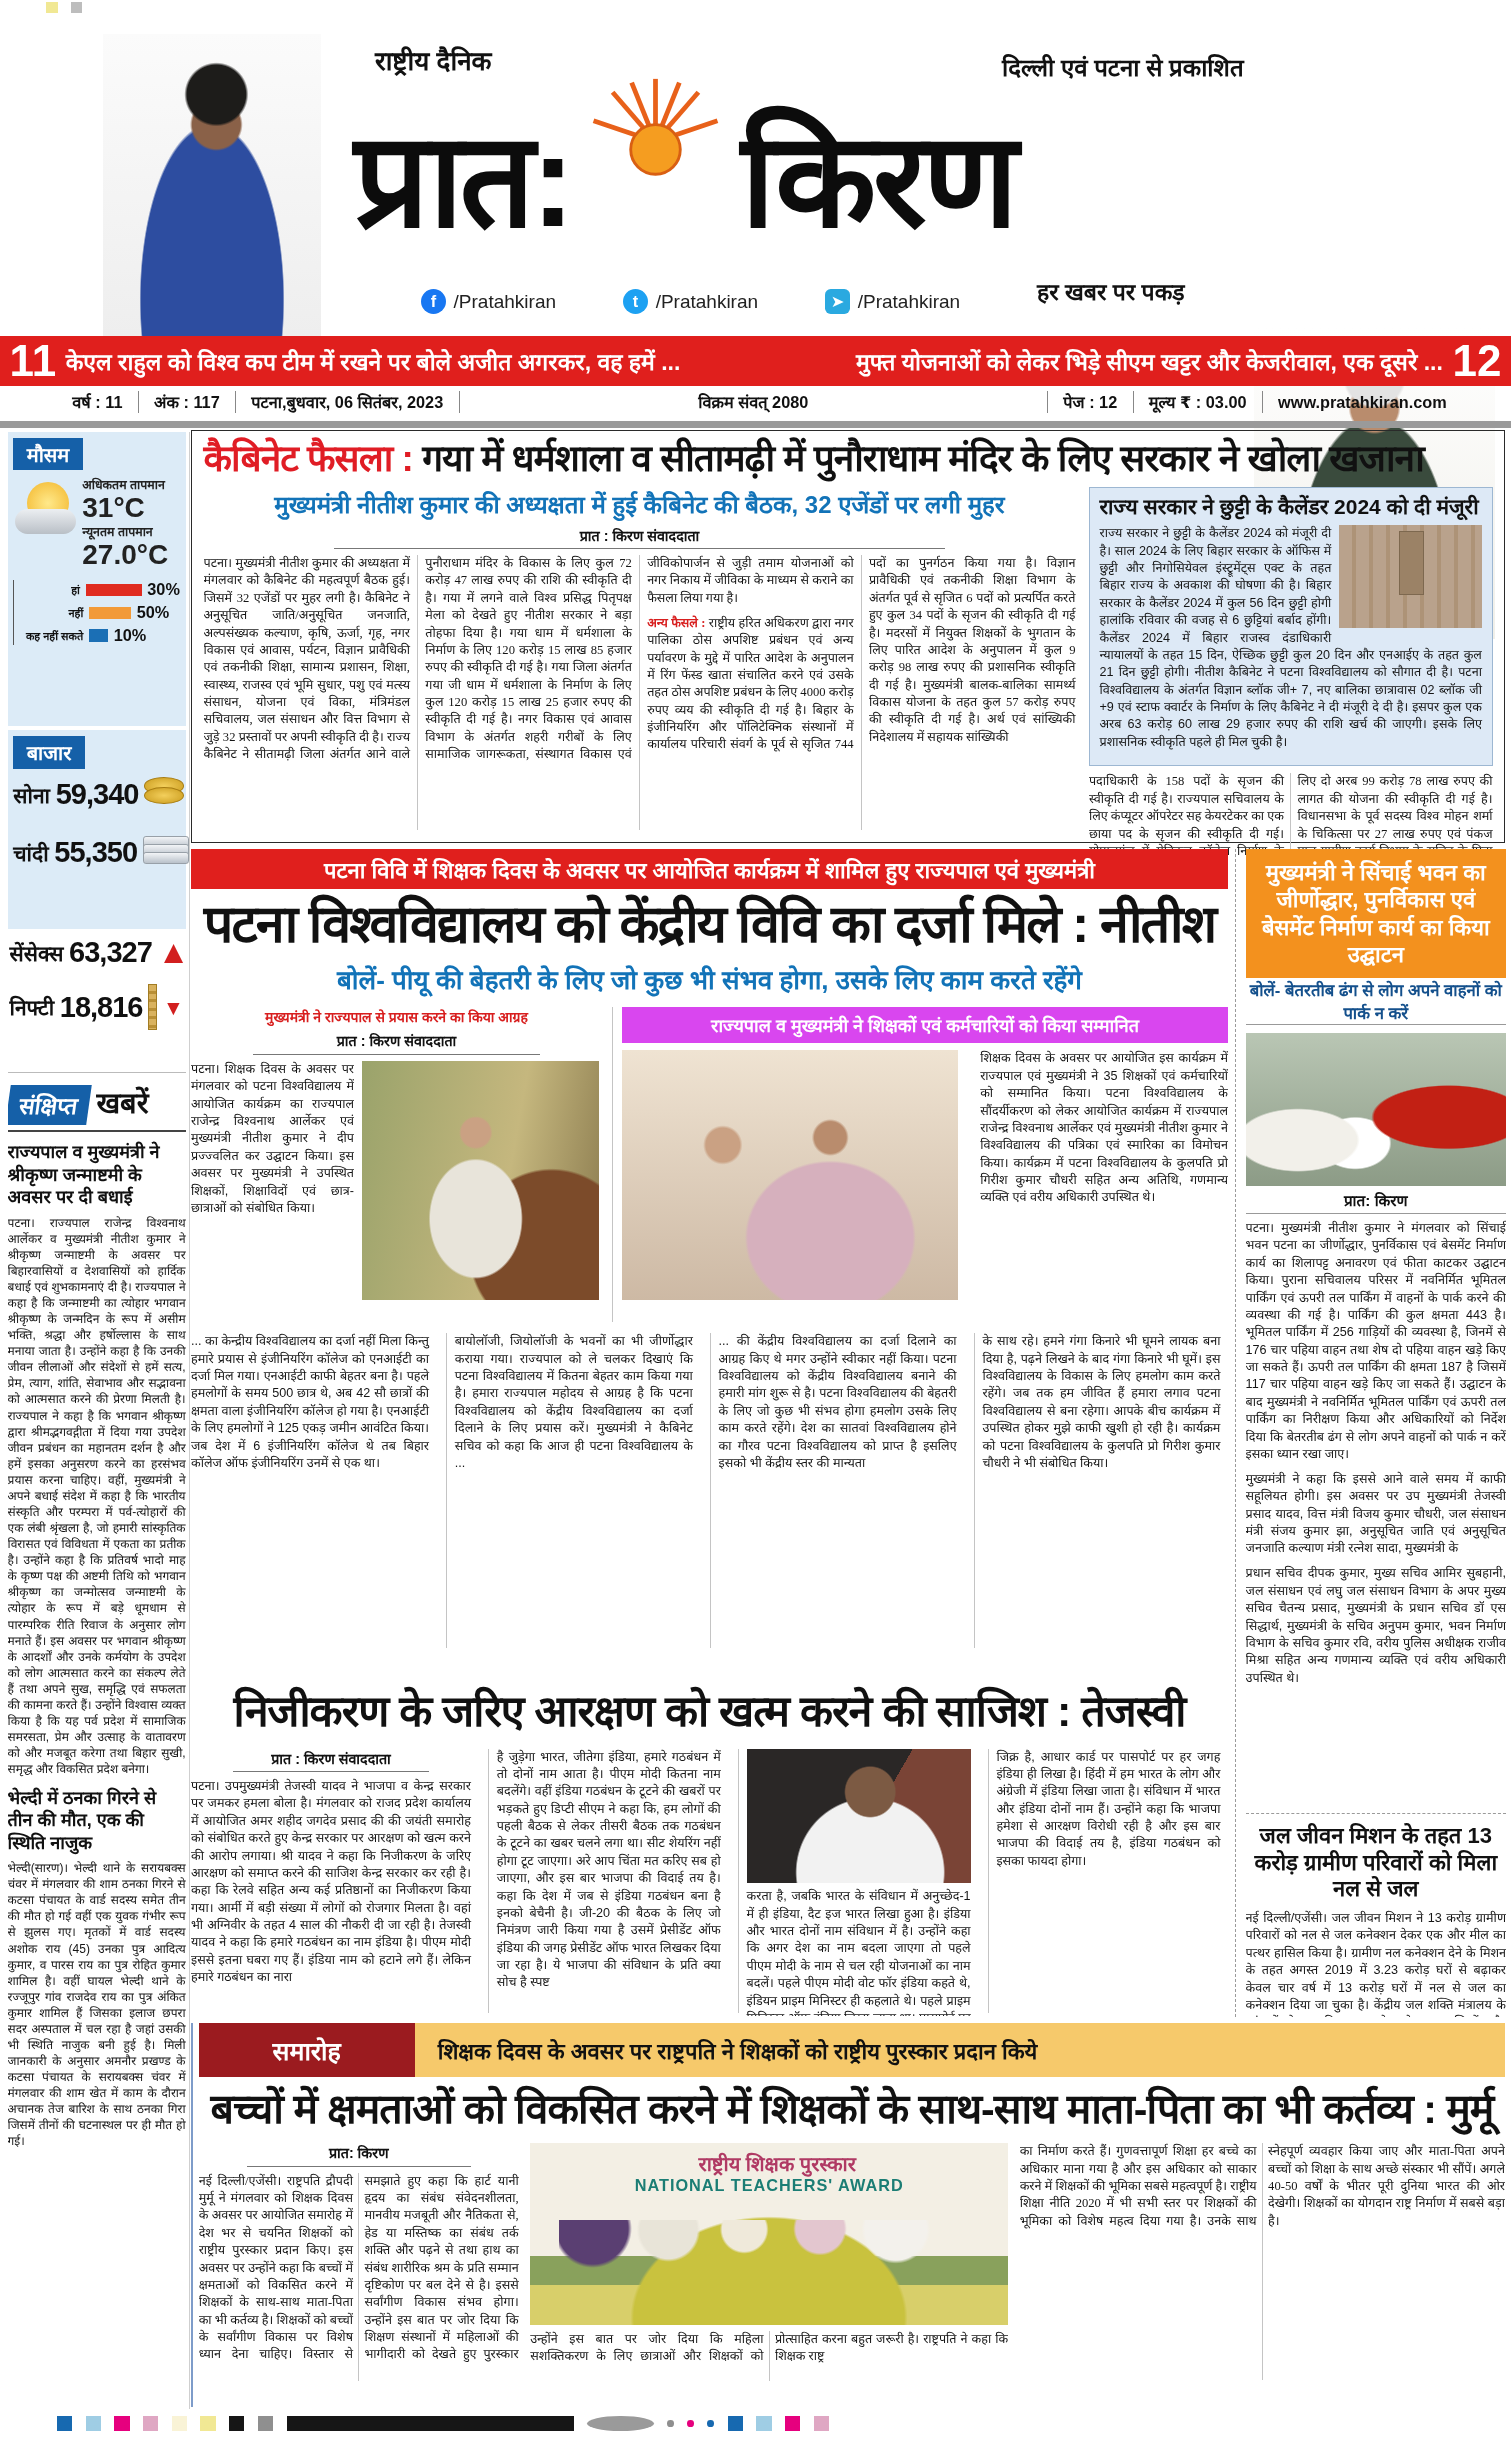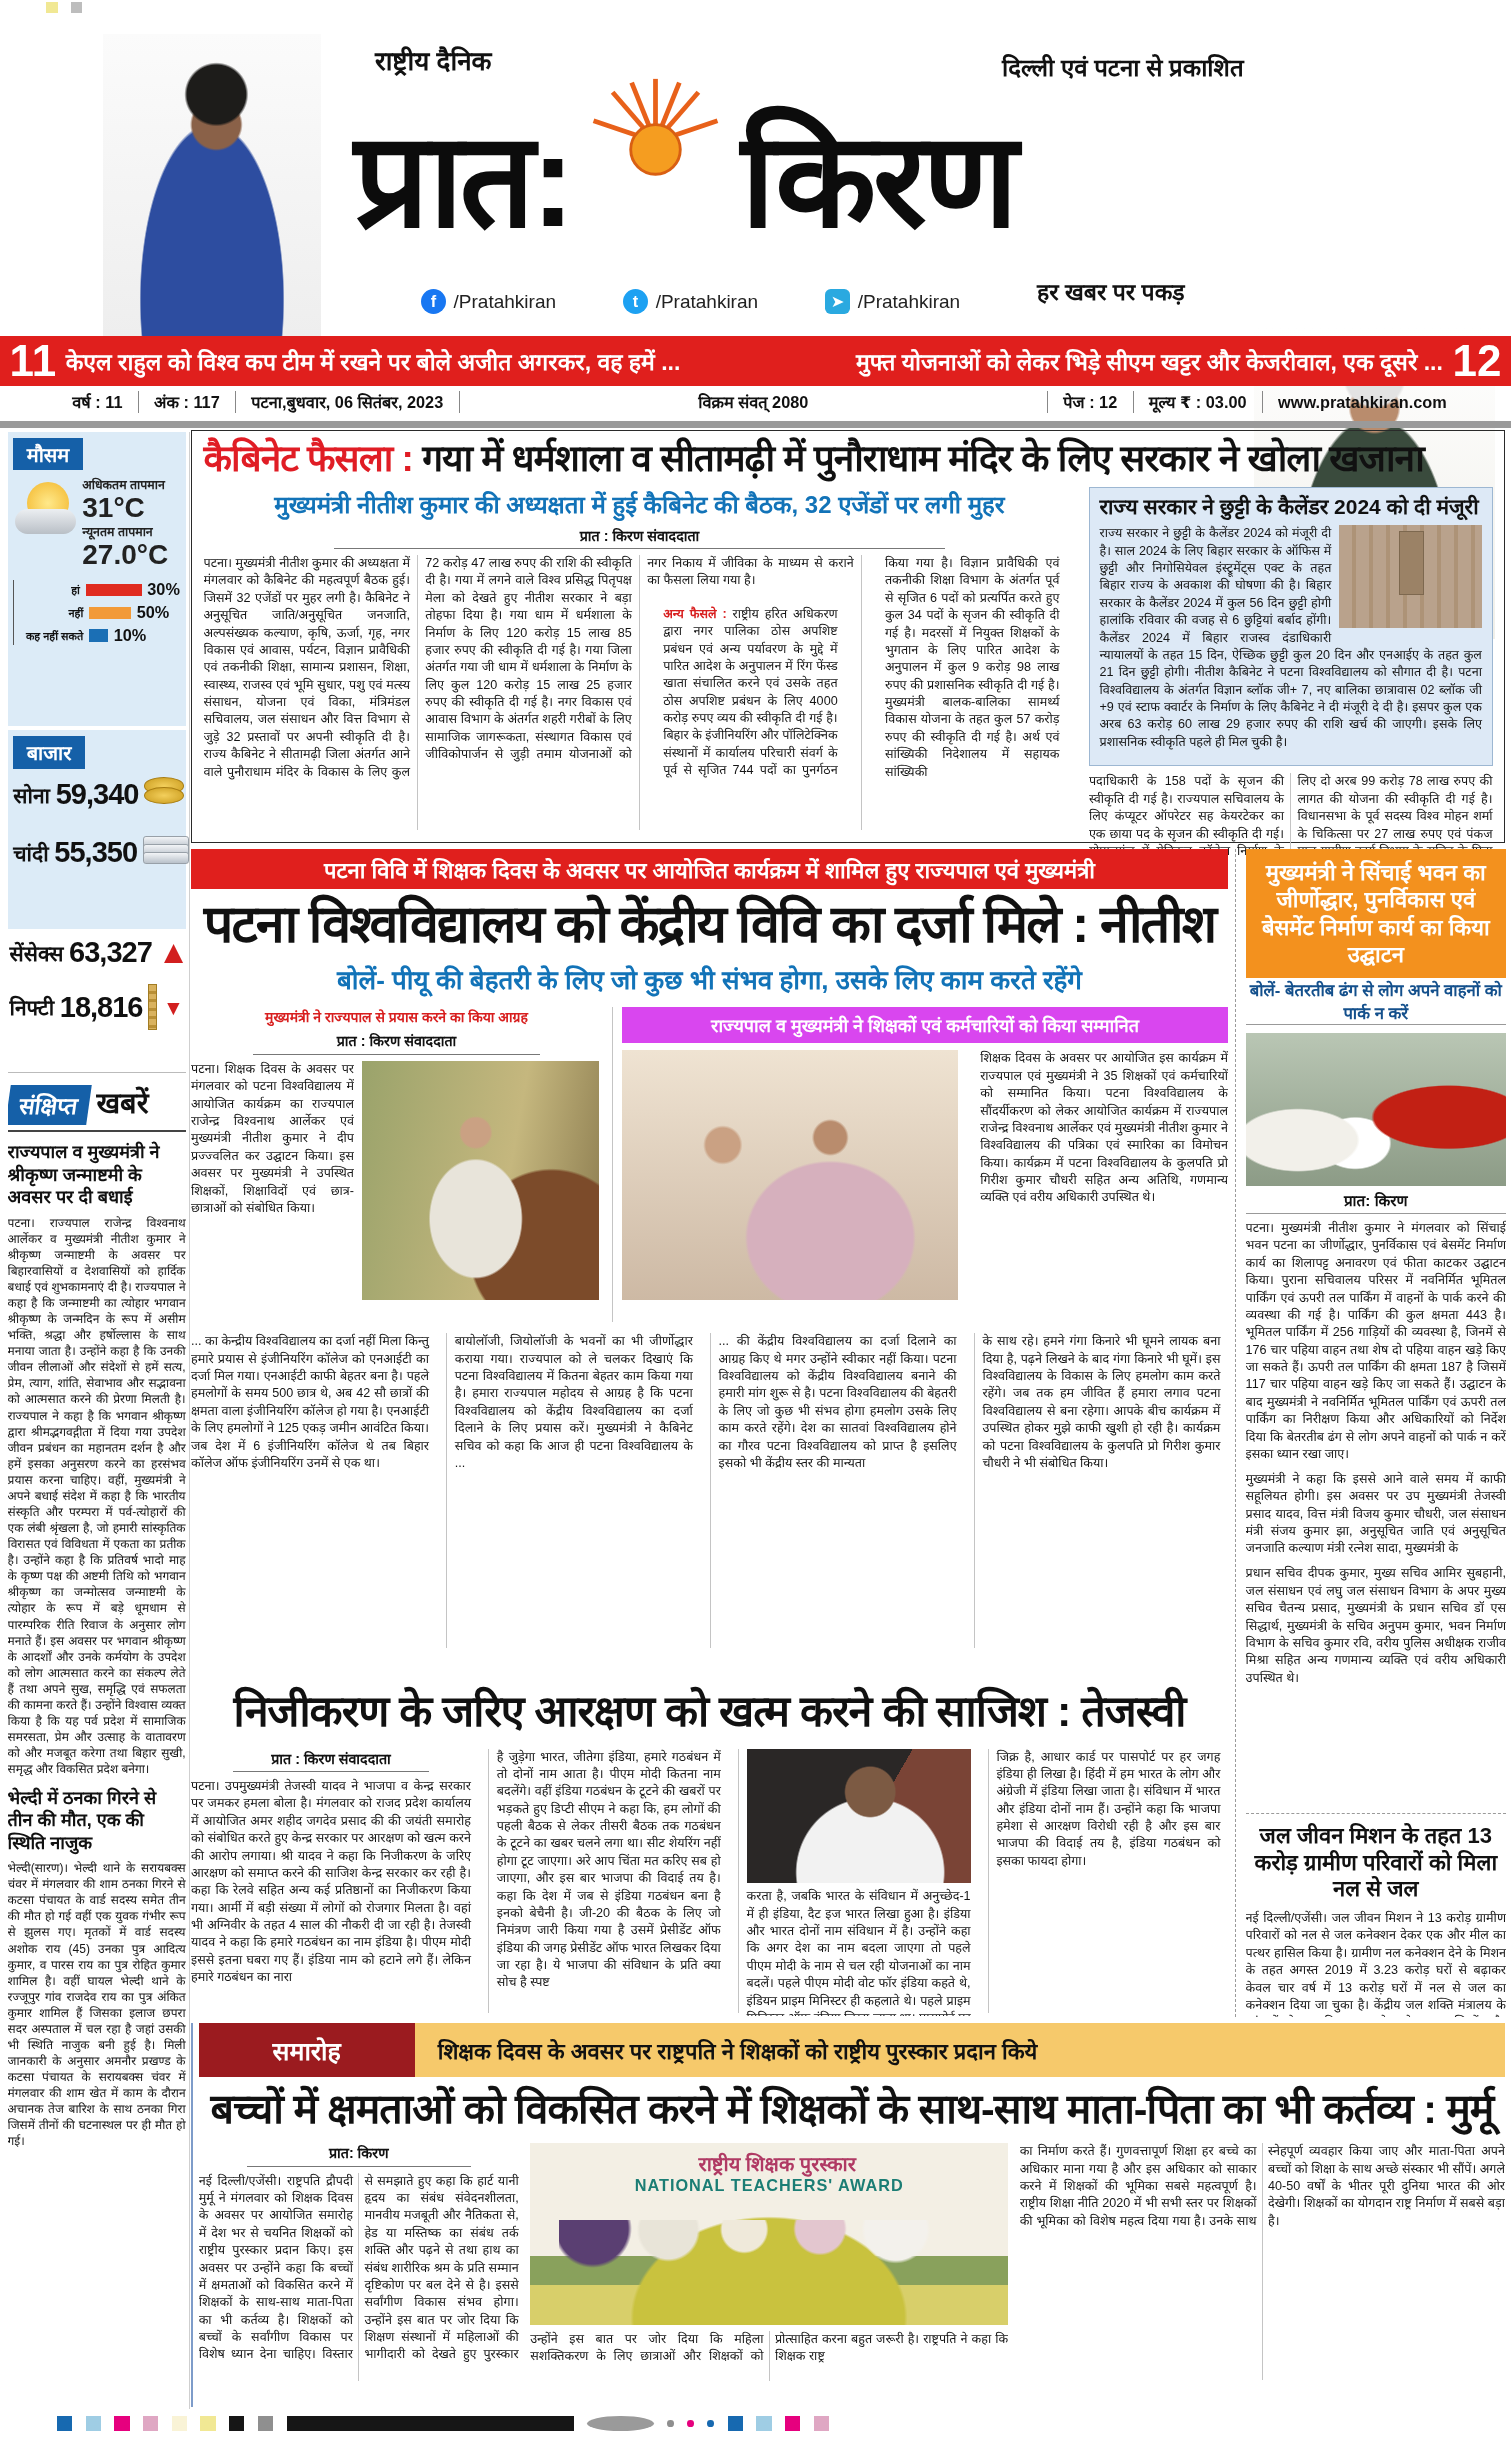--- a/index.html
+++ b/index.html
@@ -76,21 +76,21 @@
   .infobar .it{padding:0 15.3px;border-right:1px solid #888;white-space:nowrap;}
   .infobar .it:last-child{border-right:none;}
   .grayrule{background:#9a9a9a;}
 
   
   .jt{text-align:justify;font-size:12.6px;line-height:1.38;color:#151515;}
   .jt-sm{text-align:justify;font-size:12px;line-height:1.34;color:#151515;}
   .byline{font-size:14.3px;font-weight:bold;text-align:center;color:#111;}
   .byline:after{content:"";display:block;width:70%;margin:3.8px auto 0;border-bottom:1px solid #777;}
   .lead-red{color:#d81f1f;font-weight:bold;}
-  .colrule{column-rule:1px solid #c4c4c4;}
+  .colrule{column-rule:1px solid #c4c4c4;font-family:Liberation Serif, serif;}
 
   
   .side-box{background:#dcebf7;position:relative;}
   .side-tab{background:#1560a8;color:#fff;font-weight:bold;font-size:20px;padding:2.9px 13.4px;display:inline-block;}
   .w-lab{font-size:12.4px;font-weight:bold;color:#222;}
   .w-val{font-size:28px;font-weight:bold;color:#222;line-height:1.05;}
   .poll-row{display:flex;align-items:center;gap:5.7px;margin-top:3.8px;}
   .poll-lab{width:69px;text-align:right;font-size:11px;font-weight:bold;}
   .poll-bar{height:12.4px;}
   .poll-val{font-size:16.3px;font-weight:bold;}
@@ -303,21 +303,21 @@
       <span class="cab-kicker">कैबिनेट फैसला :</span>
       <span>गया में धर्मशाला व सीतामढ़ी में पुनौराधाम मंदिर के लिए सरकार ने खोला खजाना</span>
     </div>
     <div style="display:flex;gap:13.4px;margin-top:7.6px;">
 
       <div style="width:872px;">
         <div class="cab-sub">मुख्यमंत्री नीतीश कुमार की अध्यक्षता में हुई कैबिनेट की बैठक, 32 एजेंडों पर लगी मुहर</div>
         <div class="byline" style="margin:5.7px 0;">प्रात : किरण संवाददाता</div>
         <div class="colrule" style="column-count:4;column-gap:15.3px;height:275px;overflow:hidden;">
           <p class="jt" style="margin:0 0 7.6px;">पटना। मुख्यमंत्री नीतीश कुमार की अध्यक्षता में मंगलवार को कैबिनेट की महत्वपूर्ण बैठक हुई। जिसमें 32 एजेंडों पर मुहर लगी है। कैबिनेट ने अनुसूचित जाति/अनुसूचित जनजाति, अल्पसंख्यक कल्याण, कृषि, ऊर्जा, गृह, नगर विकास एवं आवास, पर्यटन, विज्ञान प्रावैधिकी एवं तकनीकी शिक्षा, सामान्य प्रशासन, शिक्षा, स्वास्थ्य, राजस्व एवं भूमि सुधार, पशु एवं मत्स्य संसाधन, योजना एवं विका, मंत्रिमंडल सचिवालय, जल संसाधन और वित्त विभाग से जुड़े 32 प्रस्तावों पर अपनी स्वीकृति दी है। राज्य कैबिनेट ने सीतामढ़ी जिला अंतर्गत आने वाले पुनौराधाम मंदिर के विकास के लिए कुल 72 करोड़ 47 लाख रुपए की राशि की स्वीकृति दी है। गया में लगने वाले विश्व प्रसिद्ध पितृपक्ष मेला को देखते हुए नीतीश सरकार ने बड़ा तोहफा दिया है। गया धाम में धर्मशाला के निर्माण के लिए 120 करोड़ 15 लाख 85 हजार रुपए की स्वीकृति दी गई है। गया जिला अंतर्गत गया जी धाम में धर्मशाला के निर्माण के लिए कुल 120 करोड़ 15 लाख 25 हजार रुपए की स्वीकृति दी गई है। नगर विकास एवं आवास विभाग के अंतर्गत शहरी गरीबों के लिए सामाजिक जागरूकता, संस्थागत विकास एवं जीविकोपार्जन से जुड़ी तमाम योजनाओं को नगर निकाय में जीविका के माध्यम से कराने का फैसला लिया गया है।</p>
-          <p class="jt" style="margin:16px;">
+          <p class="jt" style="margin:0;">
             <span class="lead-red">अन्य फैसले :</span>
             <span>राष्ट्रीय हरित अधिकरण द्वारा नगर पालिका ठोस अपशिष्ट प्रबंधन एवं अन्य पर्यावरण के मुद्दे में पारित आदेश के अनुपालन में रिंग फेंस्ड खाता संचालित करने एवं उसके तहत ठोस अपशिष्ट प्रबंधन के लिए 4000 करोड़ रुपए व्यय की स्वीकृति दी गई है। बिहार के इंजीनियरिंग और पॉलिटेक्निक संस्थानों में कार्यालय परिचारी संवर्ग के पूर्व से सृजित 744 पदों का पुनर्गठन किया गया है। विज्ञान प्रावैधिकी एवं तकनीकी शिक्षा विभाग के अंतर्गत पूर्व से सृजित 6 पदों को प्रत्यर्पित करते हुए कुल 34 पदों के सृजन की स्वीकृति दी गई है। मदरसों में नियुक्त शिक्षकों के भुगतान के लिए पारित आदेश के अनुपालन में कुल 9 करोड़ 98 लाख रुपए की प्रशासनिक स्वीकृति दी गई है। मुख्यमंत्री बालक-बालिका सामर्थ्य विकास योजना के तहत कुल 57 करोड़ रुपए की स्वीकृति दी गई है। अर्थ एवं सांख्यिकी निदेशालय में सहायक सांख्यिकी</span>
           </p>
         </div>
       </div>
 
       <div style="flex:1;">
         <div class="holiday" style="height:279px;overflow:hidden;">
           <div class="holiday-h">राज्य सरकार ने छुट्टी के कैलेंडर 2024 को दी मंजूरी</div>
           <div class="jt">

